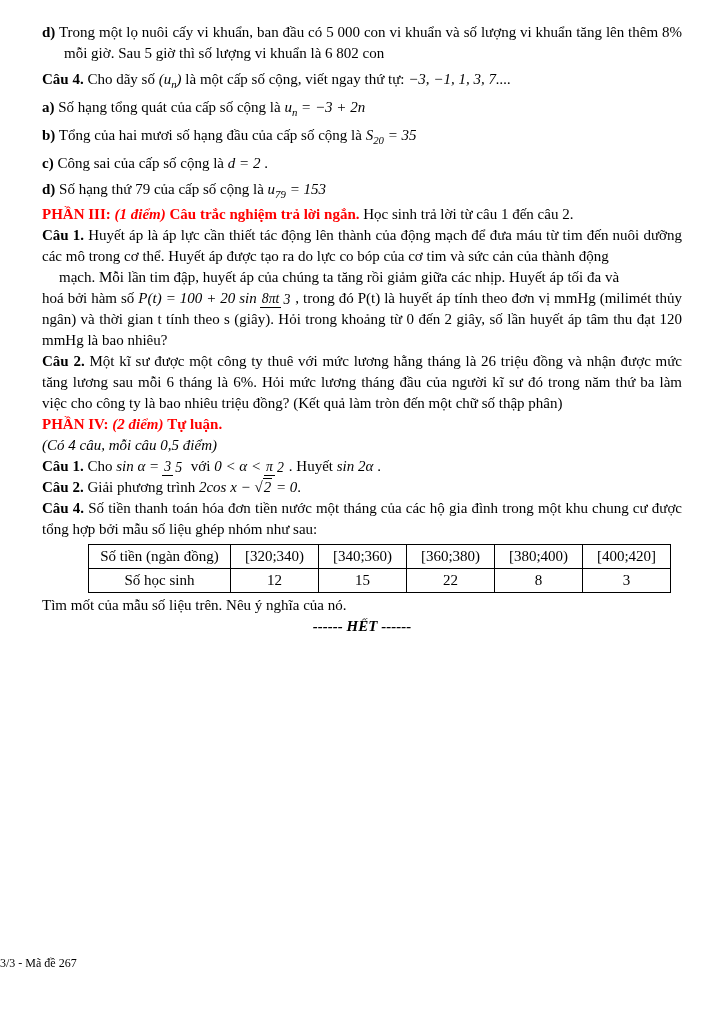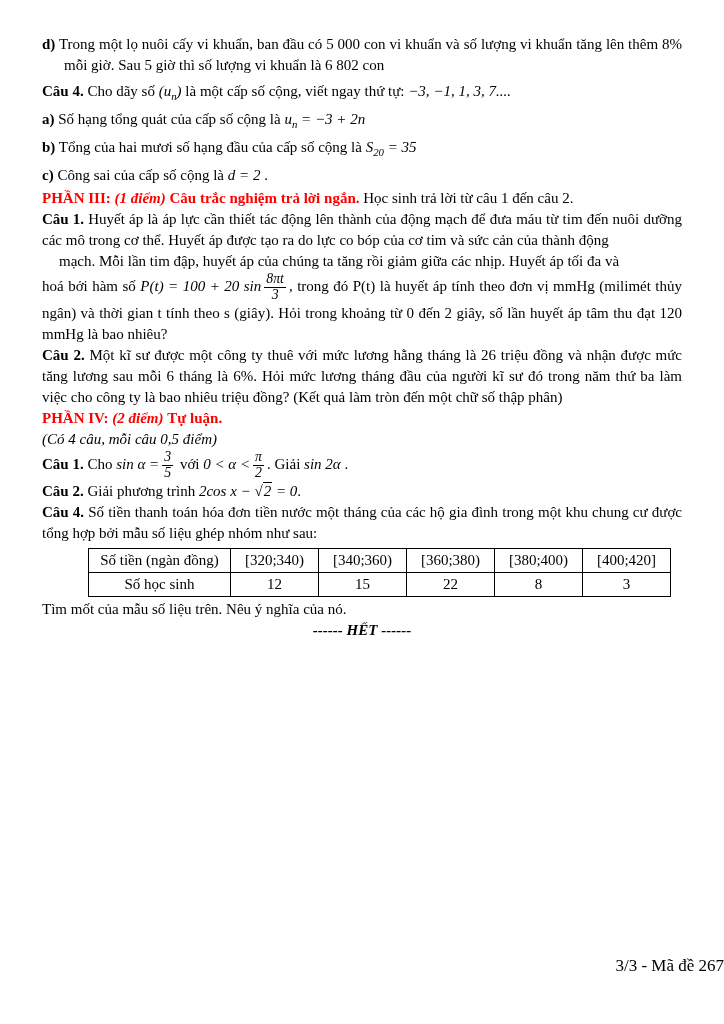--- a/index.html
+++ b/index.html
@@ -1,46 +1,46 @@
 <!DOCTYPE html>
 <html><head>
 <meta charset="utf-8">
 <style>
   * { margin:0; padding:0; box-sizing:border-box; }
   html,body { background:#ffffff; }
   body {
     width:724px; height:1024px; position:relative; overflow:hidden;
     font-family:"Liberation Serif", serif; font-size:15px; color:#000;
   }
-  .page { padding:34px 42px 0 42px; }
+  .page { padding:22px 42px 0 42px; }
   p { margin:0; line-height:1.40; text-align:justify; }
   b { font-weight:bold; }
   .i { font-style:italic; }
   .red { color:#ff0000;margin-top:44px; }
   .hang { padding-left:22px; text-indent:-22px; }
   .indent { padding-left:17px; }
   .opt { margin-top:5px; }
   .mt2 { margin-top:2px; }
   .math { font-style:italic; }
   sub { font-size:0.72em; }
   .frac {
-    display:inline-flex; flex-direction:column; align-items:center;
+    display:inline-flex; align-items:center;
     vertical-align:middle; font-size:0.92em; line-height:1.08;
     margin:0 3px; font-style:italic; text-align:right;
   }
   .frac .num { border-bottom:1px solid #000; padding:0 2px; }
   .frac .den { padding:0 2px; }
   .sqrt { white-space:nowrap; }
   .sqrt-arg { display:inline-block; border-top:1px solid #000; line-height:1.1; padding:0 1px; }
   table.freq { border-collapse:collapse; margin:4px 0 2px 46px; font-size:15px; }
   table.freq td { border:1px solid #000; text-align:center; padding:1px 6px; height:24px; }
   table.freq td.c0 { width:142px; }
   table.freq td.cn { width:88px; }
   .end { text-align:center; font-weight:bold; font-style:italic; }
-  .footer { position:absolute; left:0; top:956px; width:100%; text-align:right; font-size:17px; }
+  .footer { position:absolute; left:0; top:956px; width:100%; text-align:left; font-size:12px; }
 </style>
 </head>
 <body>
 
 <div class="page">
 
   <p class="hang">
     <b>d)</b>
     <span>Trong một lọ nuôi cấy vi khuẩn, ban đầu có 5 000 con vi khuẩn và số lượng vi khuẩn tăng lên thêm 8% mỗi giờ. Sau 5 giờ thì số lượng vi khuẩn là 6 802 con</span>
   </p>
@@ -65,20 +65,25 @@
     <span class="math"><span>S</span><sub>20</sub><span> = 35</span></span>
   </p>
 
   <p class="opt">
     <b>c)</b>
     <span>Công sai của cấp số cộng là</span>
     <span class="math">d = 2</span>
     <span>.</span>
   </p>
 
+  <p class="opt">
+    <b>d)</b>
+    <span>Số hạng thứ 79 của cấp số cộng là</span>
+    <span class="math"><span>u</span><sub>79</sub><span> = 153</span></span>
+  </p>
 
   <p class="mt2">
     <b class="red">PHẦN III:</b>
     <b class="red i">(1 điểm)</b>
     <b class="red">Câu trắc nghiệm trả lời ngắn.</b>
     <span>Học sinh trả lời từ câu 1 đến câu 2.</span>
   </p>
 
   <div>
     <p>
@@ -112,21 +117,21 @@
     <b>Câu 1.</b>
     <span>Cho</span>
     <span class="math">sin α =</span><span class="frac">
         <span class="num">3</span>
         <span class="den">5</span>
       </span>
     <span>với</span>
     <span class="math">0 &lt; α &lt;</span><span class="frac">
         <span class="num">π</span>
         <span class="den">2</span>
-      </span><span>. Giải</span>
+      </span><span>. Huyết</span>
     <span class="math">sin 2α</span>
     <span>.</span>
   </p>
 
   <p>
     <b>Câu 2.</b>
     <span>Giải phương trình</span>
     <span class="math sqrt"><span>2cos x −</span> <span>√</span><span class="sqrt-arg">2</span> <span>= 0</span></span><span>.</span>
   </p>
 

